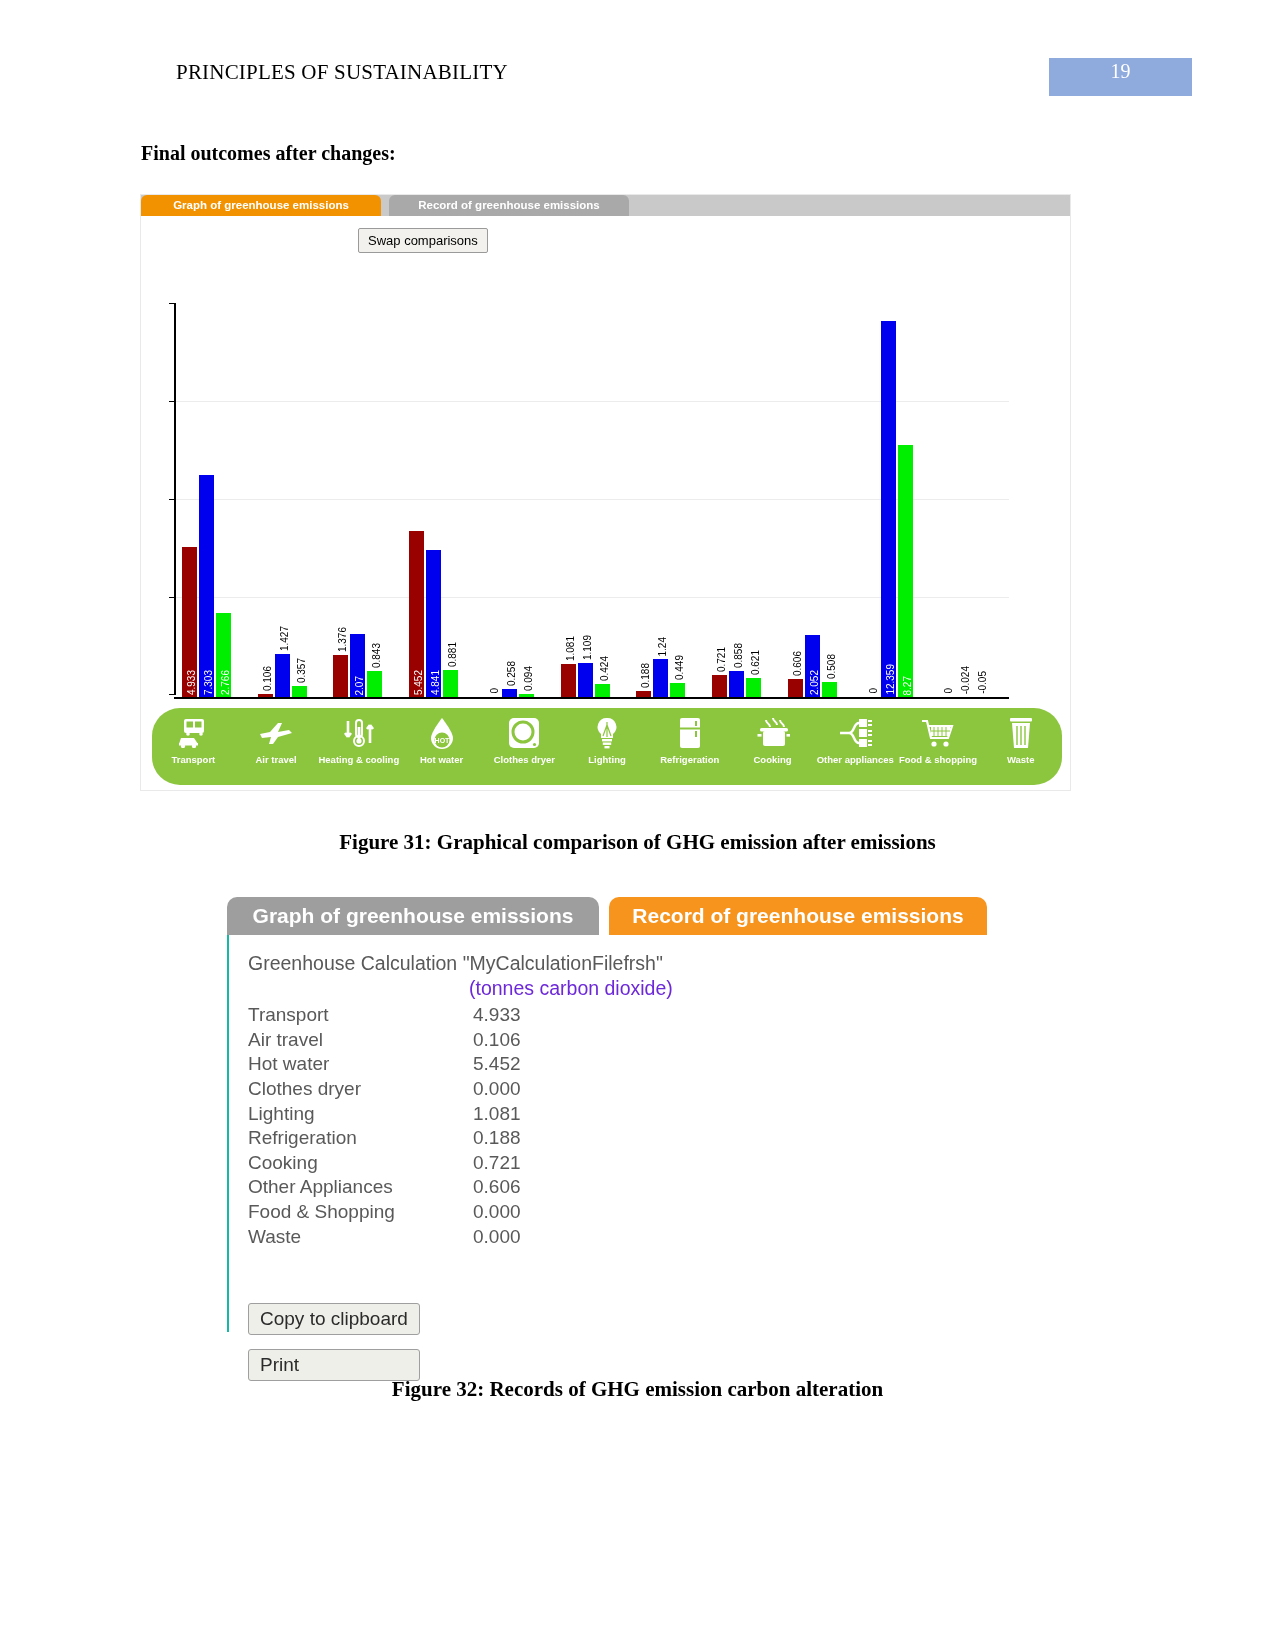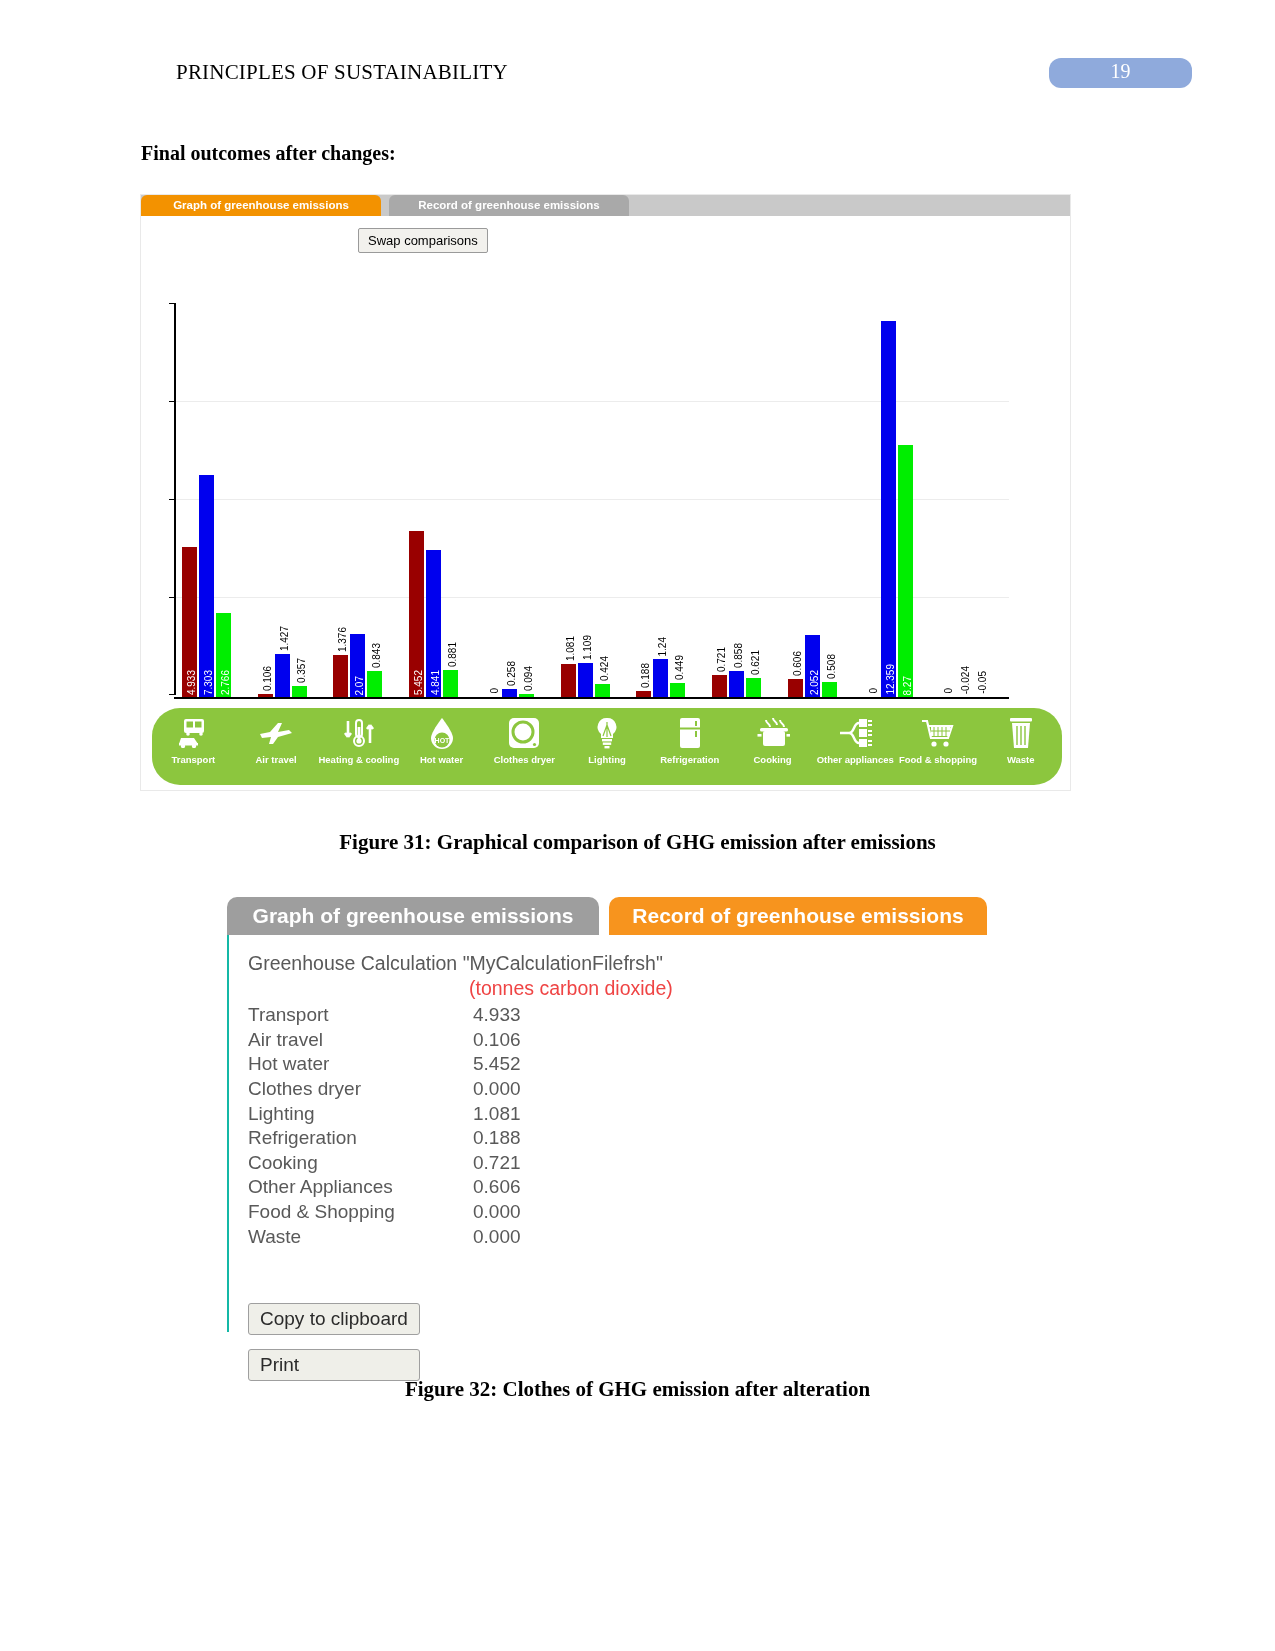--- a/index.html
+++ b/index.html
@@ -9,23 +9,22 @@
     position:relative;overflow:hidden;
   }
   
   .doc-header{position:absolute;top:60px;left:0;width:1275px;height:34px;}
   .doc-header .title{
     position:absolute;left:176px;top:0;
     font-family:"Liberation Serif",serif;font-size:21px;color:#000;
     letter-spacing:.2px;
   }
   .page-num-box{
-    position:absolute;right:83px;top:-2px;width:143px;height:30px;
+    position:absolute;right:83px;top:-2px;width:143px;height:38px;
     background:#8faadc;
-    border-radius:12px;
   }
   .page-num-box span{
     display:block;text-align:center;line-height:26px;
     font-family:"Liberation Serif",serif;font-size:20px;color:#ffffff;
   }
 
   
   .section-heading{
     position:absolute;left:141px;top:142px;
     font-family:"Liberation Serif",serif;font-weight:bold;font-size:20px;color:#000;
@@ -125,21 +124,21 @@
   .rec-body{
     position:absolute;left:0;top:38px;width:760px;height:397px;
     background:#ffffff;border-left:2px solid #14b8a6;box-sizing:border-box;
   }
   .rec-title{
     position:absolute;left:19px;top:17px;
     font-family:"Liberation Sans",sans-serif;font-size:19.5px;color:#595959;
   }
   .rec-unit{
     position:absolute;left:240px;top:42px;
-    font-family:"Liberation Sans",sans-serif;font-size:19.5px;color:#ef4444;
+    font-family:"Liberation Sans",sans-serif;font-size:19.5px;color:#6d28d9;
   }
   .rec-table{position:absolute;left:19px;top:68px;width:520px;}
   .rec-row{display:flex;height:24.6px;align-items:center;}
   .rec-name{
     width:225px;font-family:"Liberation Sans",sans-serif;font-size:19px;color:#595959;
   }
   .rec-val{
     font-family:"Liberation Sans",sans-serif;font-size:19px;color:#595959;
   }
   .rec-buttons{position:absolute;left:19px;top:368px;display:flex;gap:14px;flex-direction:column;}
@@ -457,13 +456,13 @@
           <div class="rec-val">0.000</div>
         </div>
       </div>
     <div class="rec-buttons">
       <div class="rec-btn">Copy to clipboard</div>
       <div class="rec-btn">Print</div>
     </div>
   </div>
 </div>
 
-<div class="caption" id="cap32">Figure 32: Clothes of GHG emission after alteration</div>
+<div class="caption" id="cap32">Figure 32: Records of GHG emission carbon alteration</div>
 
 </body></html>

